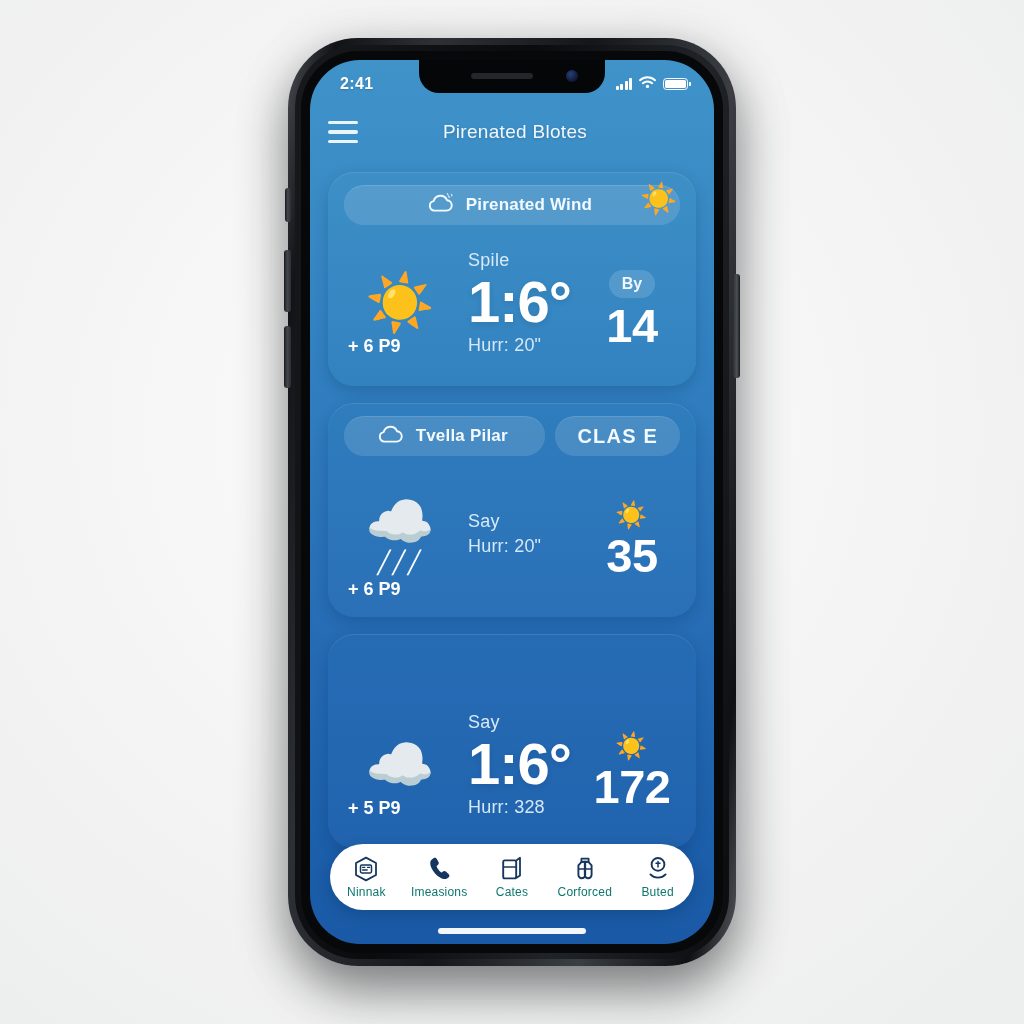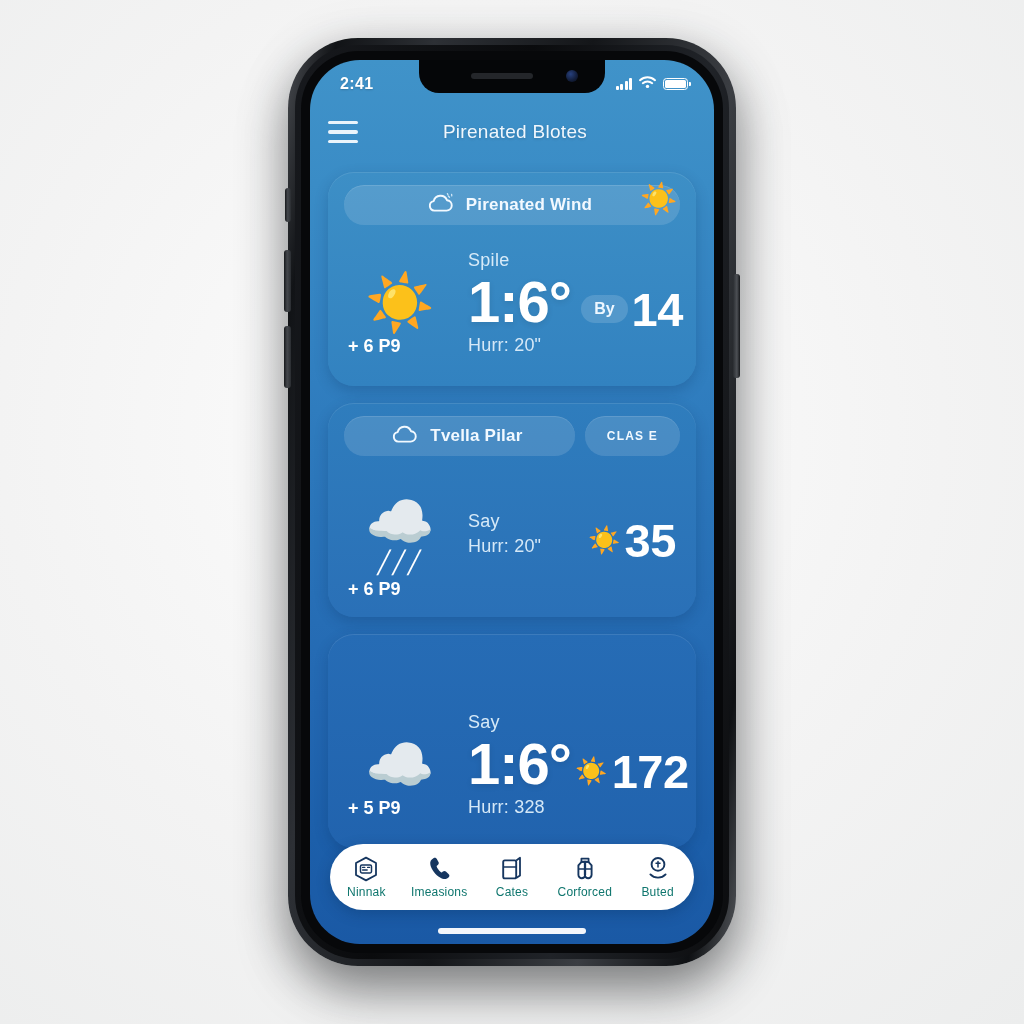--- a/index.html
+++ b/index.html
@@ -248,21 +248,21 @@
     border-radius: 20px;
     background: rgba(255,255,255,0.13);
     color: #f2f9ff;
     font-size: 17px;
     font-weight: bold;
     letter-spacing: 0.2px;
     white-space: nowrap;
     box-shadow: inset 0 1px 0 rgba(255,255,255,0.12);
   }
   .pill.grow { flex: 1; justify-content: center; padding-left: 16px; }
-  .pill.tag  { font-size: 12px; letter-spacing: 1.2px; }
+  .pill.tag  { font-size: 20px; letter-spacing: 1.2px; }
   .cloud-outline { flex: 0 0 auto; }
 
   .head-sun {
     position: absolute;
     right: 18px;
     top: 12px;
     font-size: 30px;
     line-height: 1;
   }
 
@@ -322,21 +322,21 @@
   }
   .temp-sub {
     color: #d5e8f7;
     font-size: 18px;
     margin-top: 3px;
     letter-spacing: 0.2px;
   }
   .right-col {
     width: 92px;
     display: flex;
-    flex-direction: row;
+    flex-direction: column;
     align-items: center;
     justify-content: center;
     gap: 4px;
     margin-top: 12px;
   }
   .right-badge {
     padding: 5px 13px;
     border-radius: 14px;
     background: rgba(255,255,255,0.15);
     color: #eef7ff;

